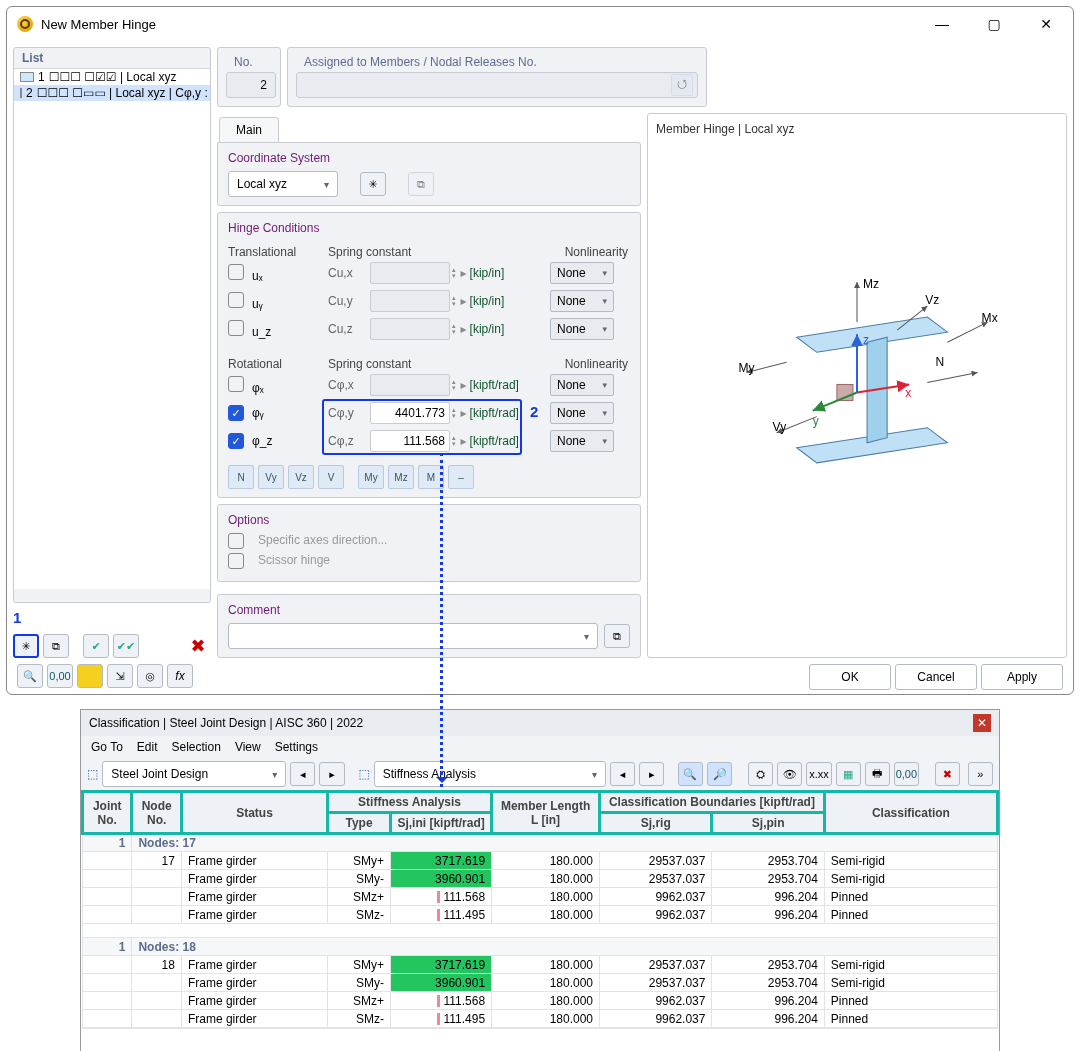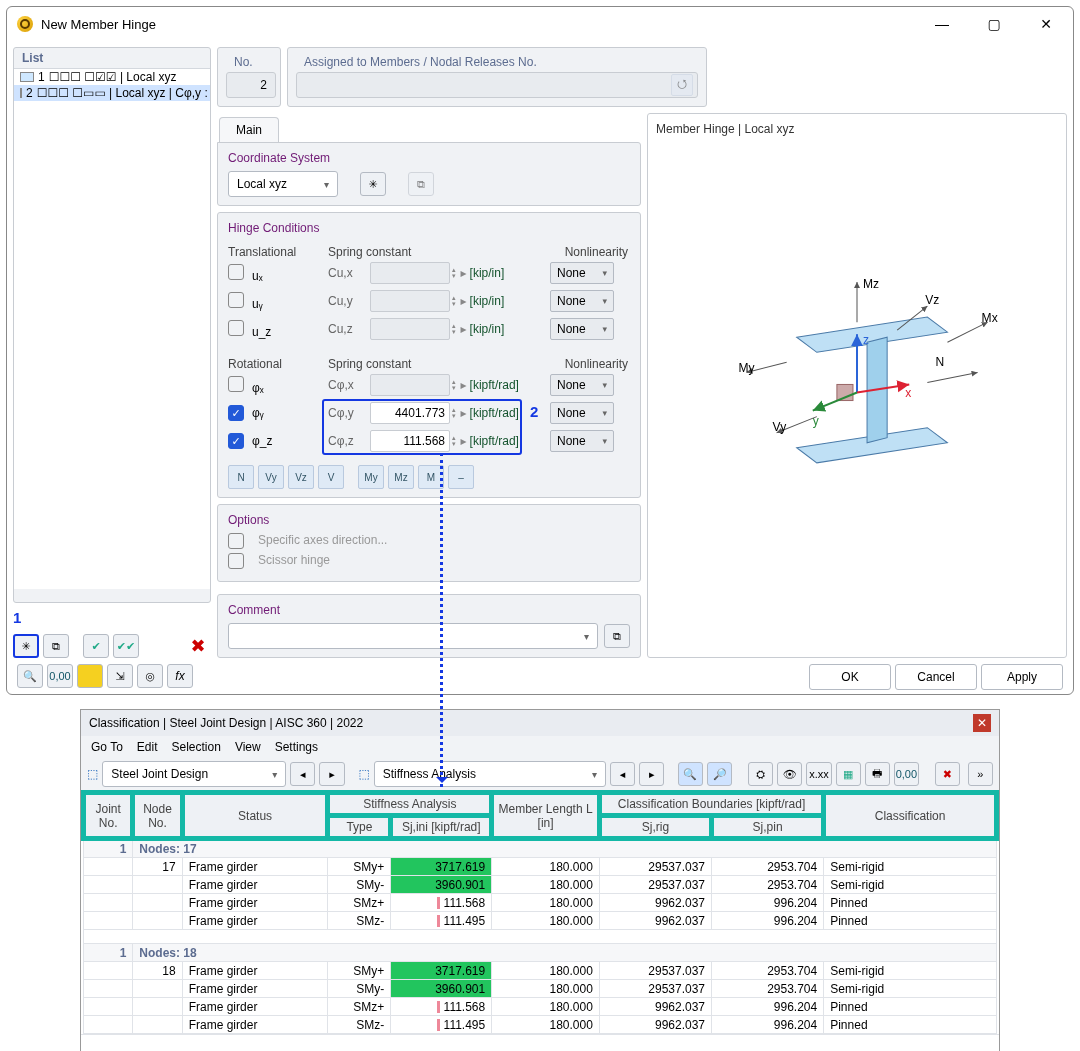--- a/index.html
+++ b/index.html
@@ -64,21 +64,21 @@
 .diagram { border:1px solid #c8ccd2; background:#fff; border-radius:3px; width:420px; padding:8px; display:flex; flex-direction:column; }
 .comment-row { display:flex; gap:6px; align-items:center; }
 .btn { width:82px; height:26px; border:1px solid #b4bac3; background:#fff; border-radius:3px; display:flex; align-items:center; justify-content:center; }
 .lower { border:1px solid #999; background:#f1f3f6; margin: 4px 74px 0 74px; }
 .lower-title { display:flex; align-items:center; padding:4px 8px; background:#e9ecf1; }
 .lower-title .close { margin-left:auto; width:18px; height:18px; background:#c0392b; color:#fff; display:flex; align-items:center; justify-content:center; font-size:12px; }
 .menubar { display:flex; gap:14px; padding:4px 10px; }
 .toolbar2 { display:flex; gap:4px; align-items:center; padding:3px 6px; }
 .toolbar2 .combo { background:#fff;padding-left:8px; }
 .tbl { width:100%; border-collapse:collapse; background:#fff; }
-.tbl th { background:#eef1f5; font-weight:normal; border:5px solid #14b8a6; padding:2px 4px; color:#444; }
+.tbl th { background:#eef1f5; font-weight:bold; border:3px solid #14b8a6; padding:2px 4px; color:#444; }
 .tbl td { border:1px solid #e0e3e8; padding:1px 6px; height:18px; white-space:nowrap; }
 .tbl td.r { text-align:right; }
 .tbl td.pink { background:#22c55e; }
 .tbl td.bar::before { content:''; display:inline-block; width:3px; height:12px; background:#e89; margin-right:4px; vertical-align:middle; }
 .nodesrow td { background:#f6f7f9; font-weight:600; color:#5c6c90; }
 svg.diagram-svg { flex:1; }
 .dotted-arrow { position:absolute; border-left:3px dotted #1438e2; }
 .dotted-arrow::after { content:''; position:absolute; bottom:-2px; left:-7px; border:6px solid transparent; border-bottom-color:#1438e2; transform:rotate(180deg); }
 .rel { position:relative; }
 </style>

